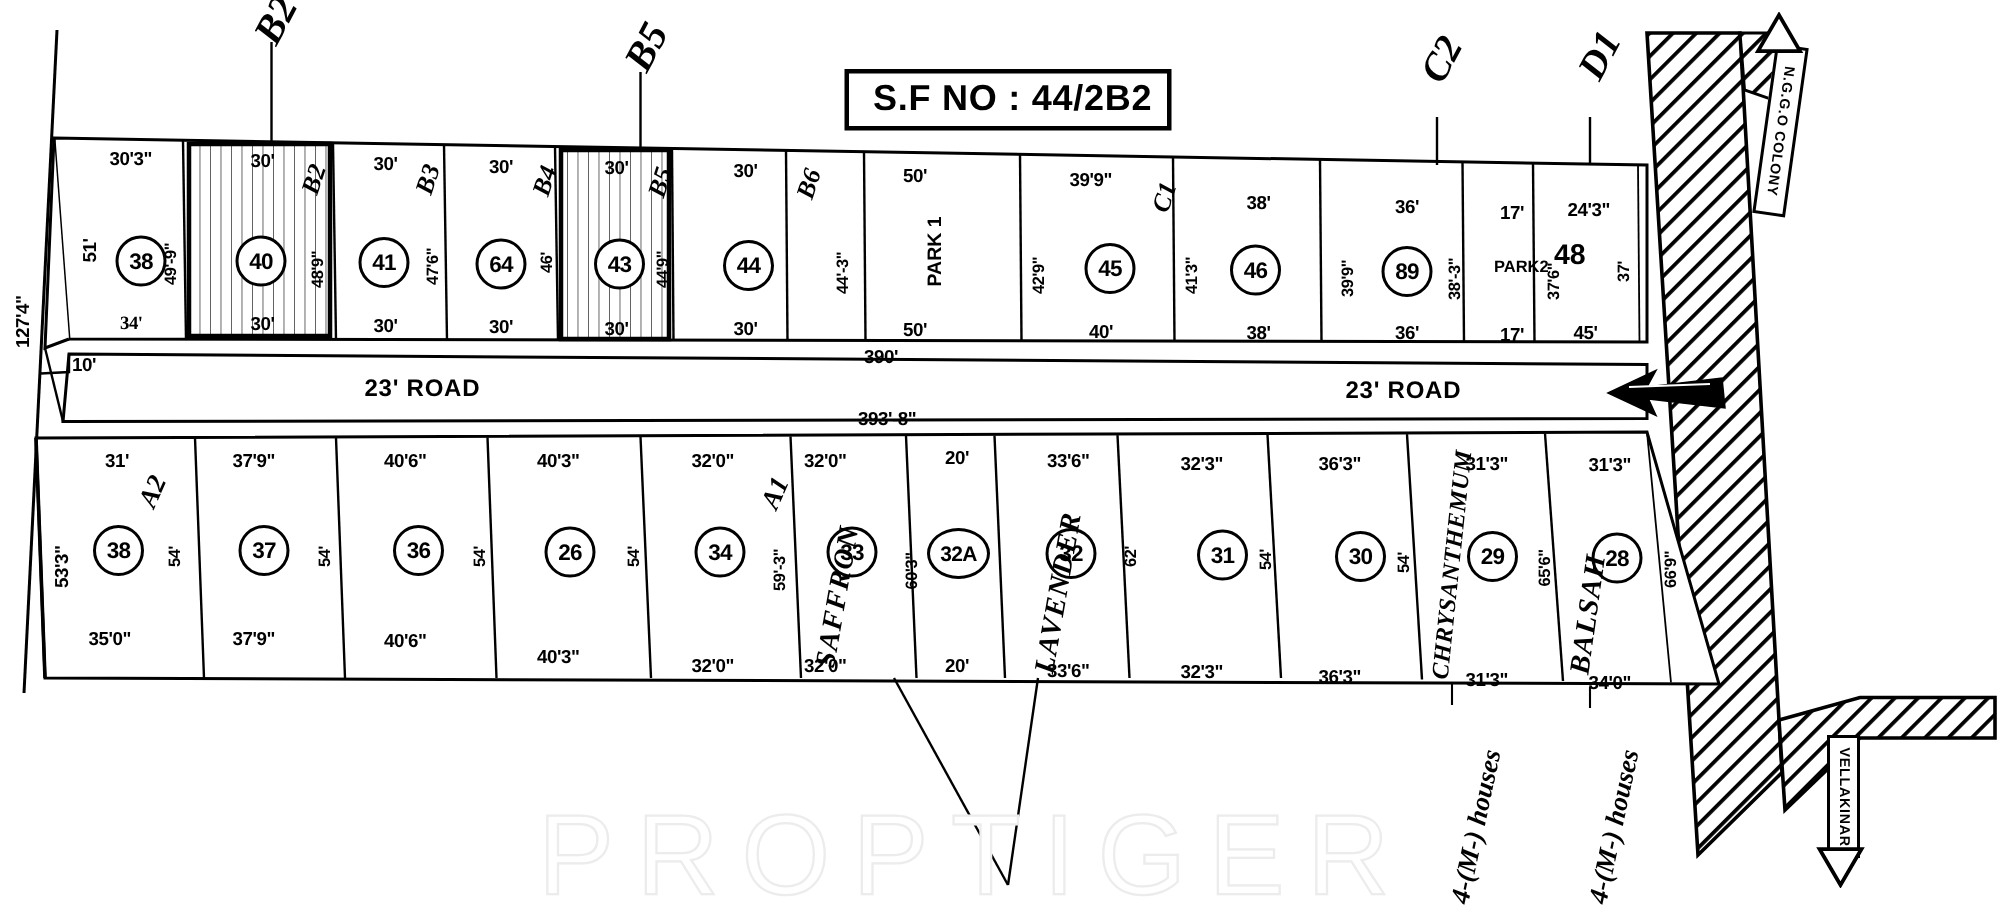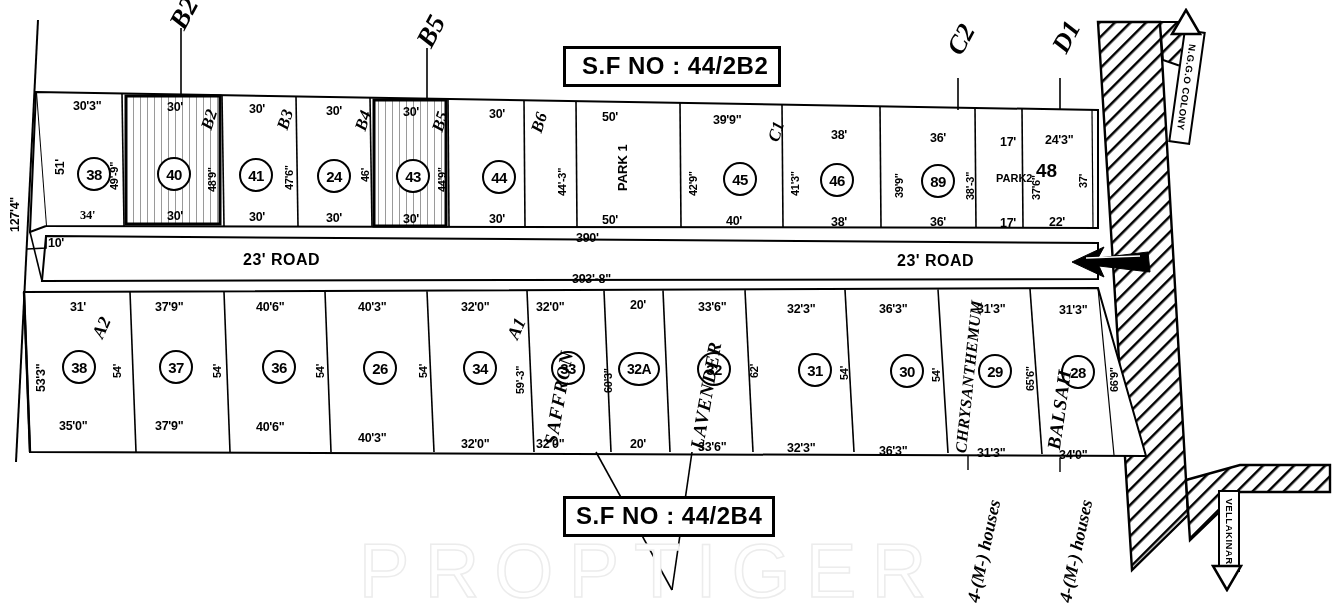--- a/index.html
+++ b/index.html
@@ -131,33 +131,32 @@
       <path d="M692,452 L672,590" stroke-width="1.6"></path>
 
       <path d="M968,456 L968,470" stroke-width="1.4"></path>
       <path d="M1060,458 L1060,472" stroke-width="1.4"></path>
     </g>
   </svg>
 
   <div class="watermark">PROPTIGER</div>
 
   <div class="sfbox" style="left:563px;top:46px;padding-left:16px;">S.F NO : 44/2B2</div>
-  <div class="sfbox" style="left:563px;top:496px;">S.F NO : 44/2B4</div>
 
   <div class="lbl roadlbl" style="left:243px;top:251px;">23' ROAD</div>
   <div class="lbl roadlbl" style="left:897px;top:252px;">23' ROAD</div>
   <div class="lbl dim" style="left:576px;top:231px;">390'</div>
   <div class="lbl dim" style="left:572px;top:272px;">393'-8"</div>
   <div class="lbl dim" style="left:48px;top:236px;">10'</div>
   <div class="lbl dimv" style="left:8px;top:232px;transform:rotate(-90deg);transform-origin:left top;">127'4"</div>
 
   <div class="plotnum" style="left:77px;top:157px;">38</div>
   <div class="plotnum" style="left:157px;top:157px;">40</div>
   <div class="plotnum" style="left:239px;top:158px;">41</div>
-  <div class="plotnum" style="left:317px;top:159px;">24</div>
+  <div class="plotnum" style="left:317px;top:159px;">64</div>
   <div class="plotnum" style="left:396px;top:159px;">43</div>
   <div class="plotnum" style="left:482px;top:160px;">44</div>
   <div class="plotnum" style="left:723px;top:162px;">45</div>
   <div class="plotnum" style="left:820px;top:163px;">46</div>
   <div class="plotnum" style="left:921px;top:164px;">89</div>
   <div class="lbl" style="left:1036px;top:160px;font-size:19px;font-weight:bold;">48</div>
 
   <div class="lbl parklbl" style="left:615px;top:191px;transform:rotate(-90deg);transform-origin:left top;">PARK 1</div>
   <div class="lbl tiny" style="left:996px;top:172px;">PARK2</div>
 
@@ -199,21 +198,21 @@
   <div class="lbl dimv" style="left:893px;top:198px;transform:rotate(-90deg);transform-origin:left top;font-size:11px;">39'9"</div>
 
   <div class="lbl dim" style="left:930px;top:131px;">36'</div>
   <div class="lbl dim" style="left:930px;top:215px;">36'</div>
   <div class="lbl dimv" style="left:964px;top:200px;transform:rotate(-90deg);transform-origin:left top;font-size:11px;">38'-3"</div>
 
   <div class="lbl dim" style="left:1000px;top:135px;">17'</div>
   <div class="lbl dim" style="left:1000px;top:216px;">17'</div>
 
   <div class="lbl dim" style="left:1045px;top:133px;">24'3"</div>
-  <div class="lbl dim" style="left:1049px;top:215px;">22'</div>
+  <div class="lbl dim" style="left:1049px;top:215px;">45'</div>
   <div class="lbl dimv" style="left:1030px;top:200px;transform:rotate(-90deg);transform-origin:left top;font-size:11px;">37'6"</div>
   <div class="lbl dimv" style="left:1077px;top:188px;transform:rotate(-90deg);transform-origin:left top;font-size:11px;">37'</div>
 
   <div class="plotnum" style="left:62px;top:350px;">38</div>
   <div class="plotnum" style="left:159px;top:350px;">37</div>
   <div class="plotnum" style="left:262px;top:350px;">36</div>
   <div class="plotnum" style="left:363px;top:351px;">26</div>
   <div class="plotnum" style="left:463px;top:351px;">34</div>
   <div class="plotnum" style="left:551px;top:351px;">33</div>
   <div class="plotnum wide" style="left:618px;top:352px;">32A</div>

